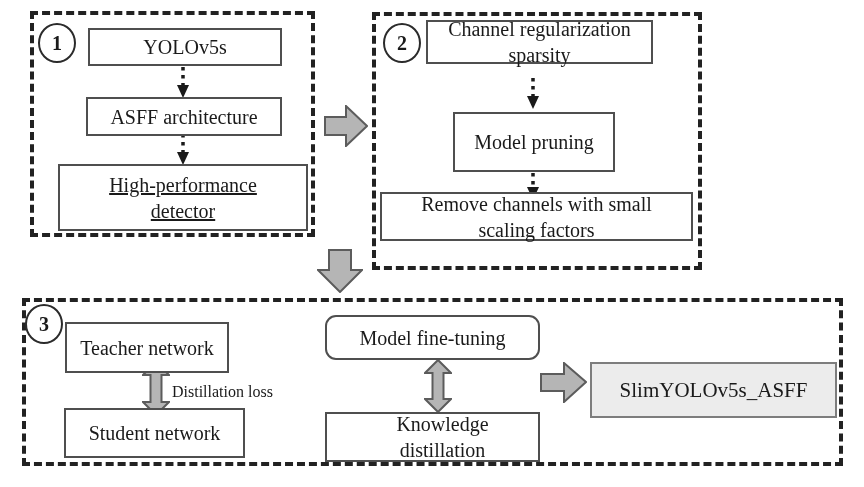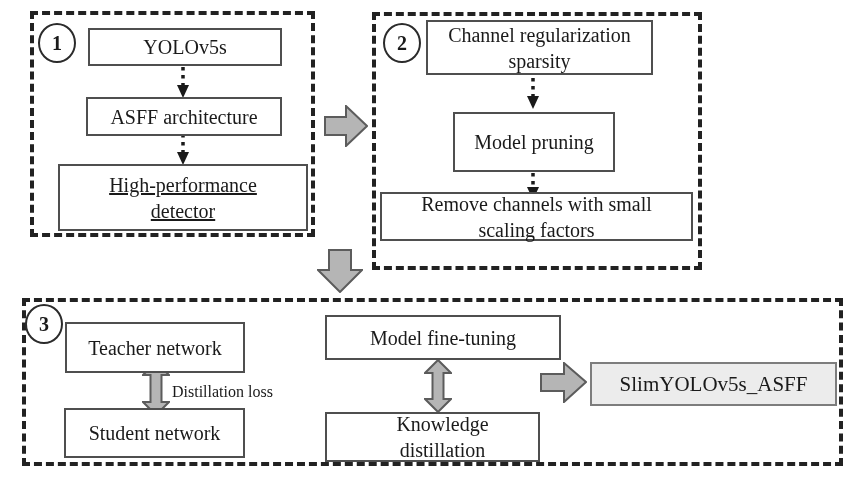--- a/index.html
+++ b/index.html
@@ -106,21 +106,21 @@
       <polygon points="1,12 22,12 22,1 43,21 22,41 22,30 1,30" fill="#b5b5b5" stroke="#5c5c5c" stroke-width="2"></polygon>
     </svg>
   </div>
 
   <div class="panel" style="left:372px; top:12px; width:330px; height:258px;"></div>
 
   <div class="stage-circle" style="left:383px; top:23px;">
     <span>2</span>
   </div>
 
-  <div class="box" style="left:426px; top:20px; width:227px; height:55px;">Channel regularization
+  <div class="box" style="left:426px; top:20px; width:227px; height:44px;">Channel regularization
 sparsity</div>
 
   <div class="arrow-wrap" style="left:526px; top:77px;">
     <svg width="14" height="32" viewBox="0 0 14 32">
       <line x1="7" y1="1" x2="7" y2="20" stroke="#1a1a1a" stroke-width="3.5" stroke-dasharray="3.5 4.5"></line>
       <polygon points="7,32 1,19 13,19" fill="#1a1a1a"></polygon>
     </svg>
   </div>
 
   <div class="box" style="left:453px; top:112px; width:162px; height:60px;">Model pruning</div>
@@ -140,44 +140,44 @@
       <polygon points="12,1 34,1 34,21 45,21 23,43 1,21 12,21" fill="#b5b5b5" stroke="#5c5c5c" stroke-width="2"></polygon>
     </svg>
   </div>
 
   <div class="panel" style="left:22px; top:298px; width:821px; height:168px;"></div>
 
   <div class="stage-circle" style="left:25px; top:304px;">
     <span>3</span>
   </div>
 
-  <div class="box" style="left:65px; top:322px; width:180px; height:51px;">Teacher network</div>
+  <div class="box" style="left:65px; top:322px; width:164px; height:51px;">Teacher network</div>
 
   <div class="arrow-wrap" style="left:142px; top:361px;">
     <svg width="28" height="55" viewBox="0 0 28 55">
       <polygon points="14,1 27,14 19.5,14 19.5,41 27,41 14,54 1,41 8.5,41 8.5,14 1,14" fill="#b5b5b5" stroke="#5c5c5c" stroke-width="2"></polygon>
     </svg>
   </div>
 
   <div class="flow-label" style="left:172px; top:381px;">Distillation loss</div>
 
   <div class="box" style="left:64px; top:408px; width:181px; height:50px;">Student network</div>
 
-  <div class="box" style="left:325px; top:315px; width:236px; height:45px;">Model fine-tuning</div>
+  <div class="box" style="left:325px; top:315px; width:215px; height:45px;border-radius:11px;">Model fine-tuning</div>
 
   <div class="arrow-wrap" style="left:424px; top:359px;">
     <svg width="28" height="54" viewBox="0 0 28 54">
       <polygon points="14,1 27,14 19.5,14 19.5,40 27,40 14,53 1,40 8.5,40 8.5,14 1,14" fill="#b5b5b5" stroke="#5c5c5c" stroke-width="2"></polygon>
     </svg>
   </div>
 
   <div class="box" style="left:325px; top:412px; width:215px; height:50px;padding-left:20px;">Knowledge
 distillation</div>
 
   <div class="arrow-wrap" style="left:540px; top:362px;">
     <svg width="47" height="41" viewBox="0 0 47 41">
       <polygon points="1,12 24,12 24,1 46,20 24,40 24,29 1,29" fill="#b5b5b5" stroke="#5c5c5c" stroke-width="2"></polygon>
     </svg>
   </div>
 
-  <div class="box result" style="left:590px; top:362px; width:247px; height:44px;">SlimYOLOv5s_ASFF</div>
+  <div class="box result" style="left:590px; top:362px; width:247px; height:56px;">SlimYOLOv5s_ASFF</div>
 
 </div>
 
 </body></html>

